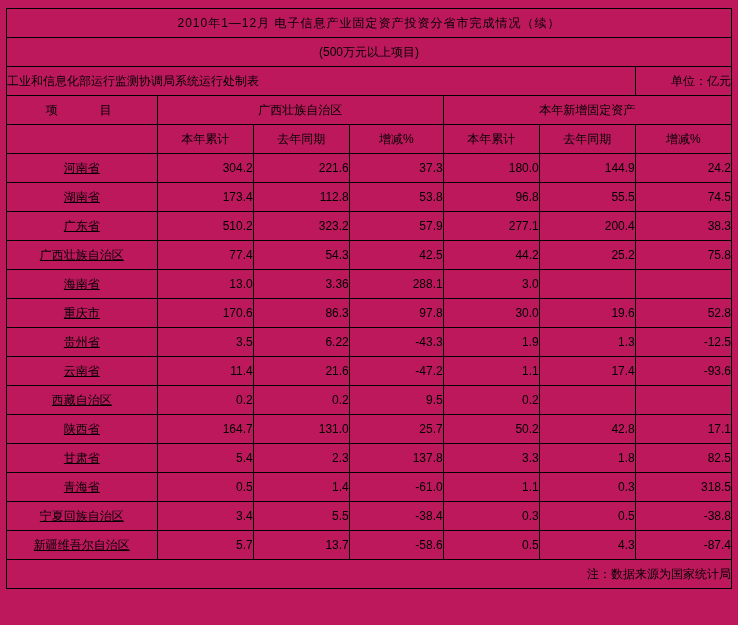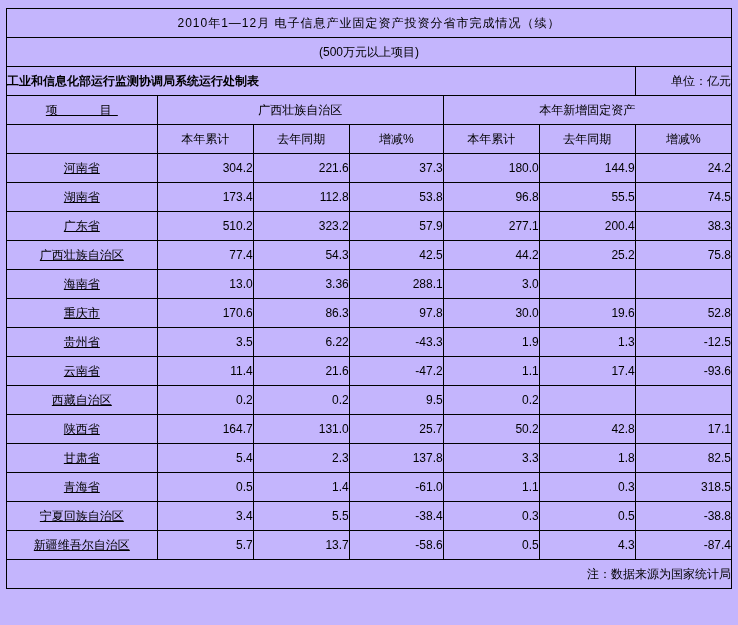--- a/index.html
+++ b/index.html
@@ -8,21 +8,21 @@
     background: #ffffff;
   }
   body {
     font-family: "Liberation Sans", sans-serif;
     color: #000;
   }
   .page {
     width: 738px;
     height: 625px;
     position: relative;
-    background: #c4b5fd;
+    background: #be185d;
     box-sizing: border-box;
     padding: 8px 6px 6px 6px;
   }
   table.sheet {
     border-collapse: collapse;
     width: 726px;
     margin: 0 auto;
     table-layout: fixed;
   }
   table.sheet td {
@@ -41,36 +41,34 @@
   .sub-cell {
     text-align: center;
     font-size: 12px;
     height: 34px;
   }
   .org-cell {
     text-align: left;
     padding-left: 6px;
     font-size: 12px;
     height: 30px;
-    font-weight: bold;
   }
   .unit-cell {
     text-align: right;
     font-size: 12px;
     height: 30px;
   }
   .hdr {
     text-align: center;
     font-size: 12px;
     height: 28px;
   }
   .hdr-item {
     letter-spacing: 6px;
     padding-left: 6px;
-    text-decoration: underline;
   }
   .region {
     text-align: center;
     font-size: 12px;
     height: 28px;
     text-decoration: underline;
   }
   .num {
     text-align: right;
     padding-right: 8px;

